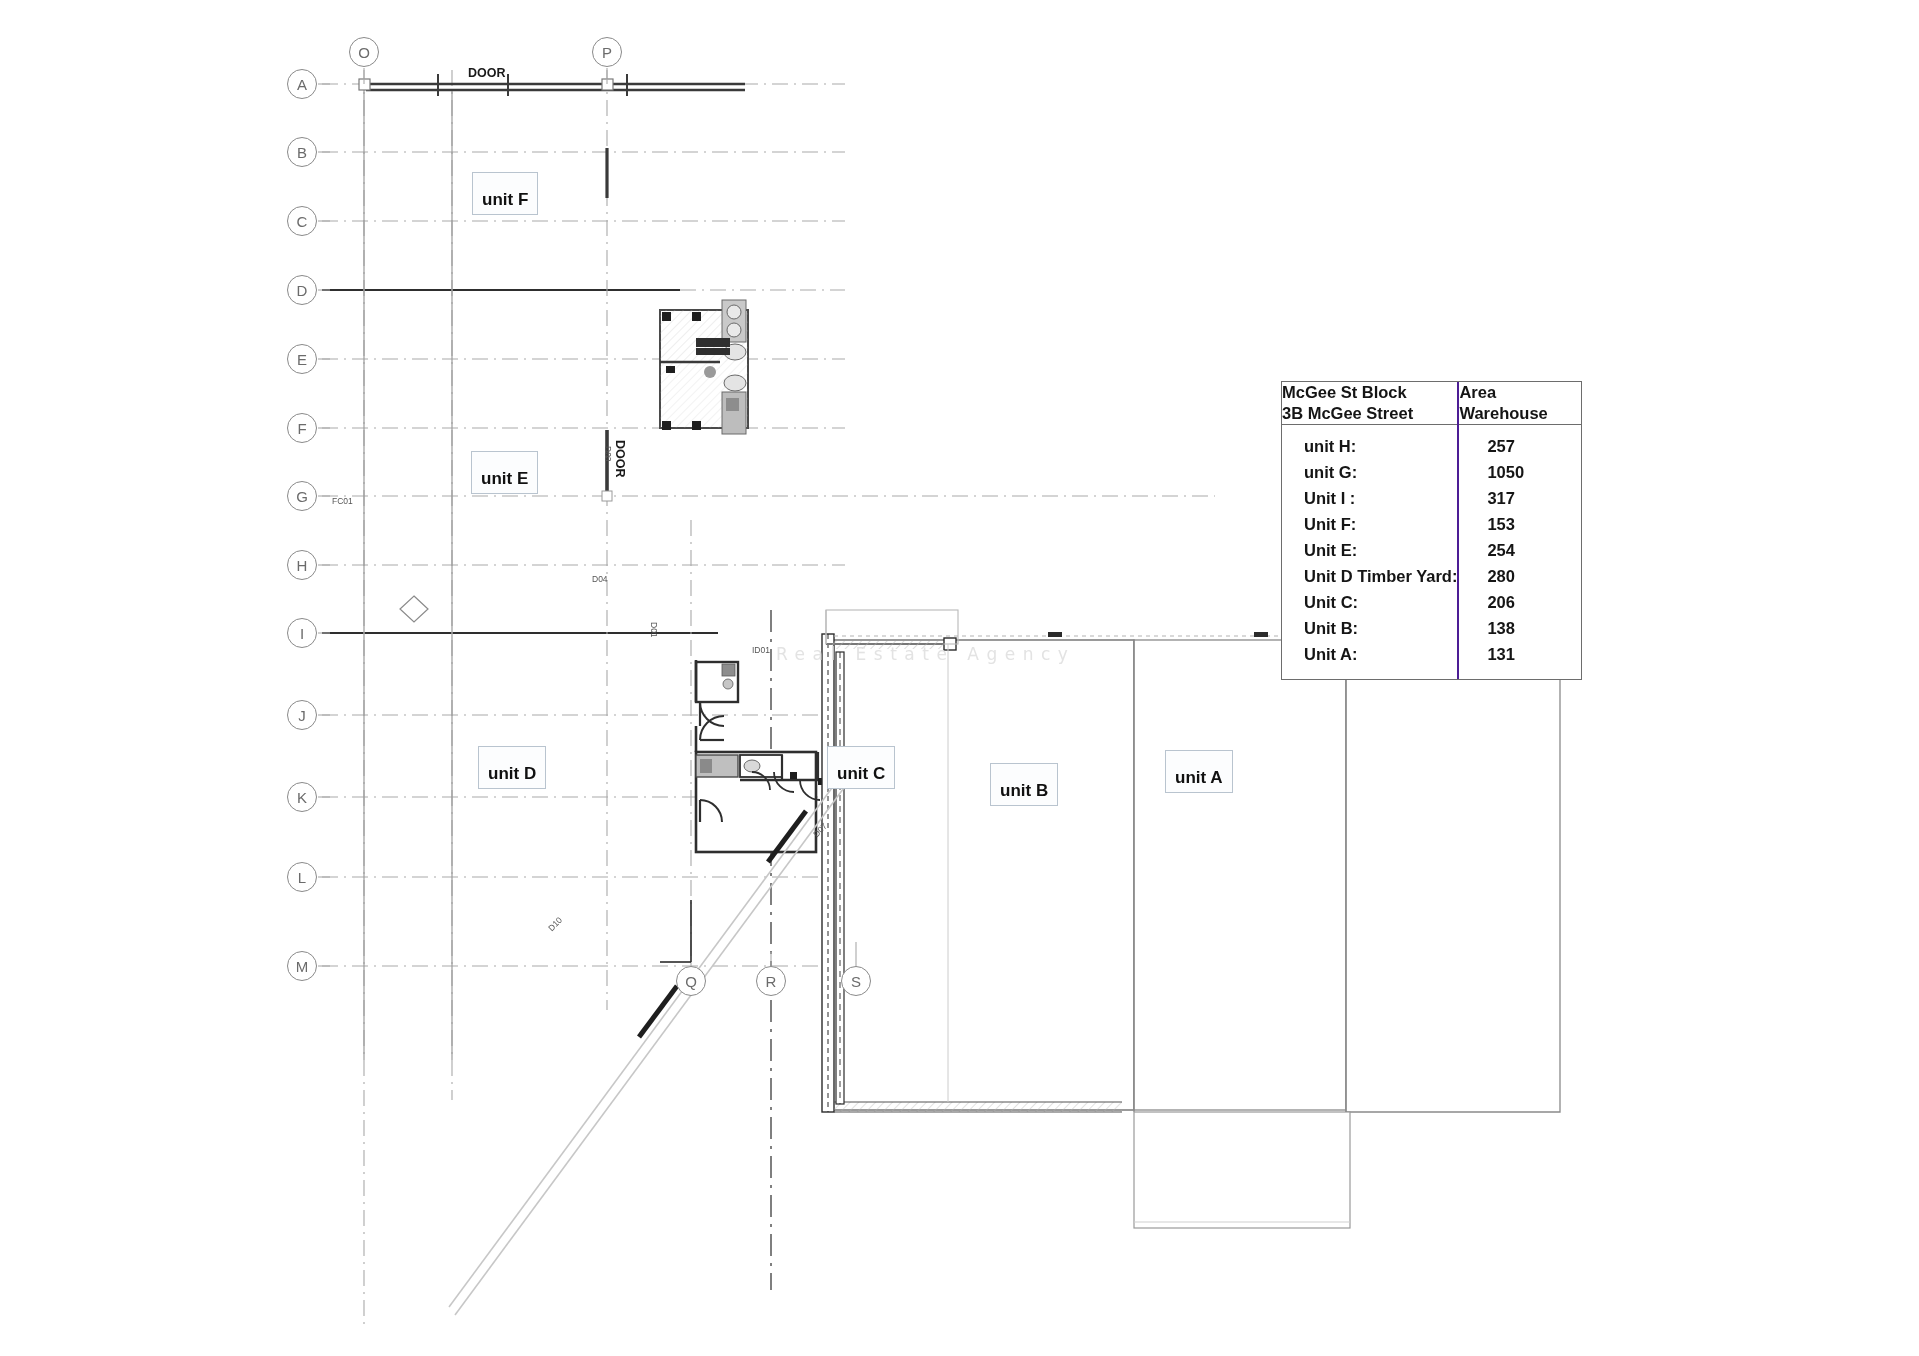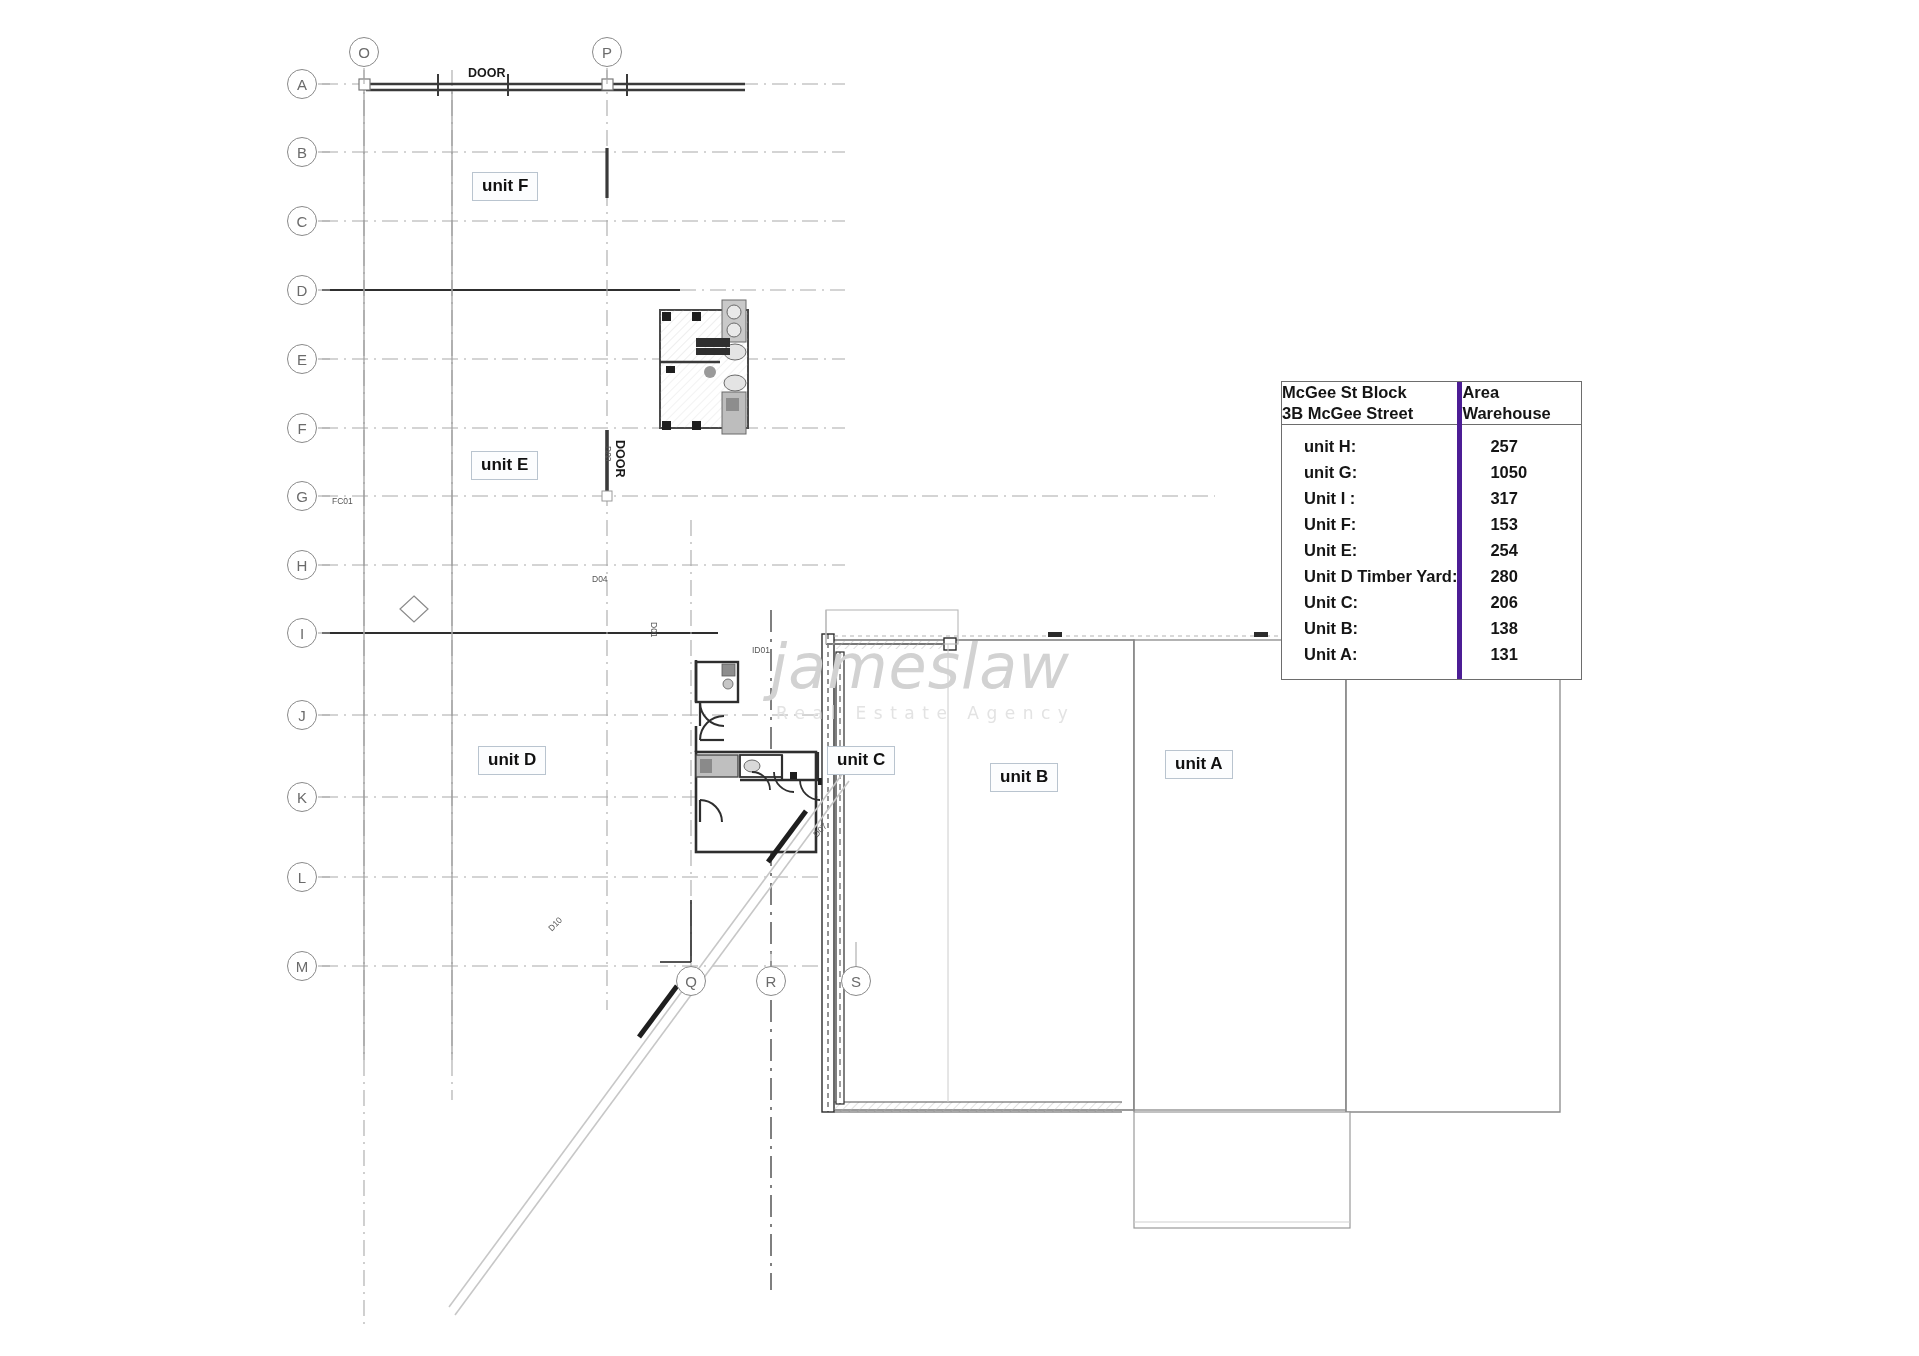--- a/index.html
+++ b/index.html
@@ -57,21 +57,21 @@
   }
   .sch-head td {
     padding: 9px 0 9px 22px;
     vertical-align: top;
     line-height: 1.28;
   }
   .sch-head {
     border-bottom: 1px solid #6d6d6d;
   }
   .sch-col-div {
-    border-left: 5px solid #4c1d95;
+    border-left: 2px solid #4c1d95;
   }
   .sch-body td {
     padding: 1.5px 0 1.5px 22px;
     line-height: 1.33;
     white-space: nowrap;
   }
   .sch-val { padding-left: 28px !important; }
   .sch-c2 { width: 142px; }
 
   
@@ -126,21 +126,21 @@
   }
 
   
   .unit-tag {
     position: absolute;
     border: 1px solid #b9c4cf;
     background: #fcfdfe;
     color: #111;
     font-size: 17px;
     font-weight: bold;
-    padding: 3px 9px 4px 9px;
+    padding: 17px 9px 4px 9px;
     white-space: nowrap;
     font-family: "Liberation Sans", sans-serif;
     box-sizing: border-box;
   }
 
   
   .anno {
     position: absolute;
     font-size: 12.5px;
     font-weight: bold;
@@ -398,21 +398,20 @@
 
     <g stroke="#2b2b2b" stroke-width="1.6" fill="none">
       <line x1="691" y1="900" x2="691" y2="962"></line>
       <line x1="660" y1="962" x2="691" y2="962"></line>
     </g>
 
   </svg>
 
 
   <div id="watermark">
-    <div id="wm-main">jameslaw</div>
     <div id="wm-sub">Real Estate Agency</div>
   </div>
 
   <div id="schedule">
     <table>
       <tbody id="sched-body">
           <tr class="sch-head">
             <td>
               <div>McGee St Block</div>
               <div>3B McGee Street</div>

